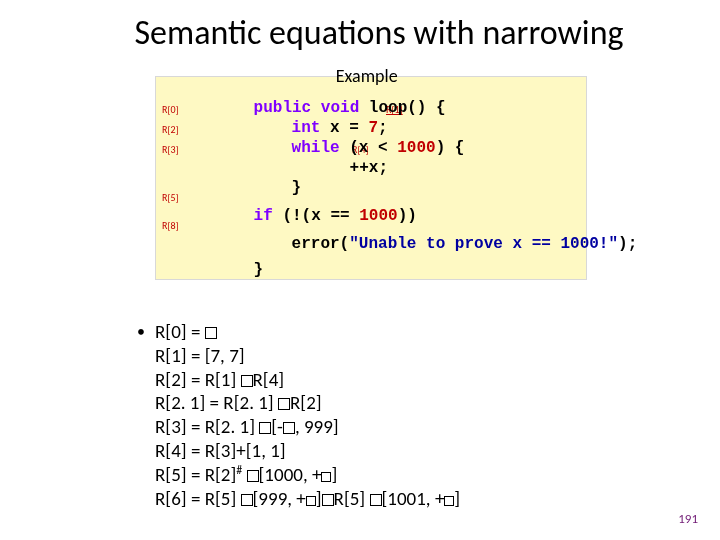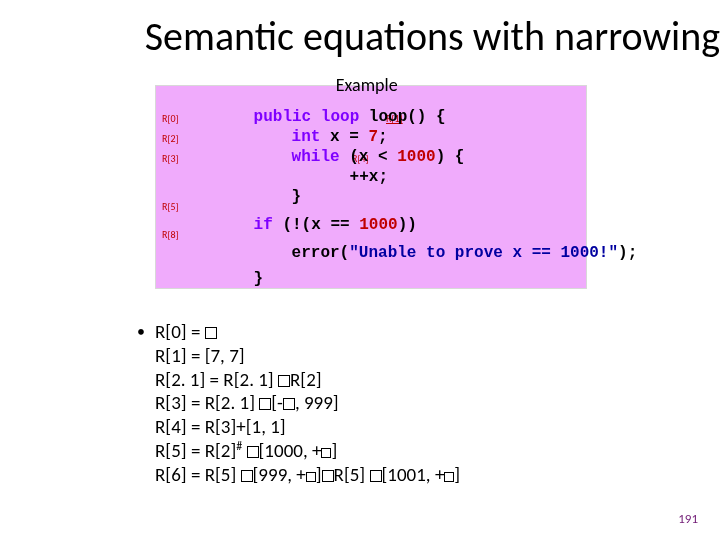--- a/index.html
+++ b/index.html
@@ -12,34 +12,34 @@
     overflow: hidden;
   }
   .slide {
     position: relative;
     width: 720px;
     height: 540px;
     box-sizing: border-box;
     padding-top: 12px;
   }
   .title {
-    font-size: 40px;
+    font-size: 34px;
     font-weight: 400;
-    text-align: right;
+    text-align: center;
     padding-left: 38px;
     color: #000;
   }
   .code-box {
     position: absolute;
     left: 155px;
-    top: 85px;
+    top: 76px;
     width: 430px;
     height: 202px;
     border: 1px solid #d8d8d8;
-    background: #f0abfc;
+    background: #fef9c3;
   }
   .code-box .example {
     position: absolute;
     left: 49%;
     top: -12px;
     transform: translateX(-50%);
     font-family: Calibri, Arial, sans-serif;
     font-size: 18px;
     color: #000;
     background: transparent;
@@ -114,21 +114,21 @@
 
     <span class="rlabel" style="left:6px; top:26px;">R[0]</span>
     <span class="rlabel" style="left:230px; top:26px;text-decoration:underline;">R[1]</span>
     <span class="rlabel" style="left:6px; top:46px;">R[2]</span>
     <span class="rlabel" style="left:6px; top:66px;">R[3]</span>
     <span class="rlabel" style="left:196px; top:66px;">R[4]</span>
     <span class="rlabel" style="left:6px; top:114px;">R[5]</span>
     <span class="rlabel" style="left:6px; top:142px;">R[8]</span>
 
     <div class="code-line" style="left:40px; top:4px;">
-      <span class="kw">public</span><span> </span><span class="kw">loop</span><span class="sym"> loop() {</span>
+      <span class="kw">public</span><span> </span><span class="kw">void</span><span class="sym"> loop() {</span>
     </div>
     <div class="code-line" style="left:78px; top:24px;">
       <span class="kw">int</span><span class="sym"> x = </span><span class="lit">7</span><span class="sym">;</span>
     </div>
     <div class="code-line" style="left:78px; top:44px;">
       <span class="kw">while</span><span class="sym"> (x &lt; </span><span class="lit">1000</span><span class="sym">) {</span>
     </div>
     <div class="code-line" style="left:136px; top:64px;">
       <span class="sym">++x;</span>
     </div>
@@ -143,20 +143,21 @@
     </div>
     <div class="code-line" style="left:40px; top:166px;">
       <span class="sym">}</span>
     </div>
   </div>
 
   <div class="eq-block">
     <span class="bullet">•</span>
     <div><span>R[0] = </span><span class="ph"></span></div>
     <div>R[1] = [7, 7]</div>
+    <div><span>R[2] = R[1] </span><span class="ph"></span><span>R[4]</span></div>
     <div><span>R[2. 1] = R[2. 1] </span><span class="ph"></span><span>R[2]</span></div>
     <div><span>R[3] = R[2. 1] </span><span class="ph"></span><span>[-</span><span class="ph"></span><span>, 999]</span></div>
     <div>R[4] = R[3]+[1, 1]</div>
     <div><span>R[5] = R[2]</span><span style="vertical-align:super;font-size:12px;">#</span><span> </span><span class="ph"></span><span>[1000, +</span><span class="ph-sm"></span><span>]</span></div>
     <div><span>R[6] = R[5] </span><span class="ph"></span><span>[999, +</span><span class="ph-sm"></span><span>]</span><span class="ph"></span><span>R[5] </span><span class="ph"></span><span>[1001, +</span><span class="ph-sm"></span><span>]</span></div>
   </div>
 
   <div class="pagenum">191</div>
 </div>
 

